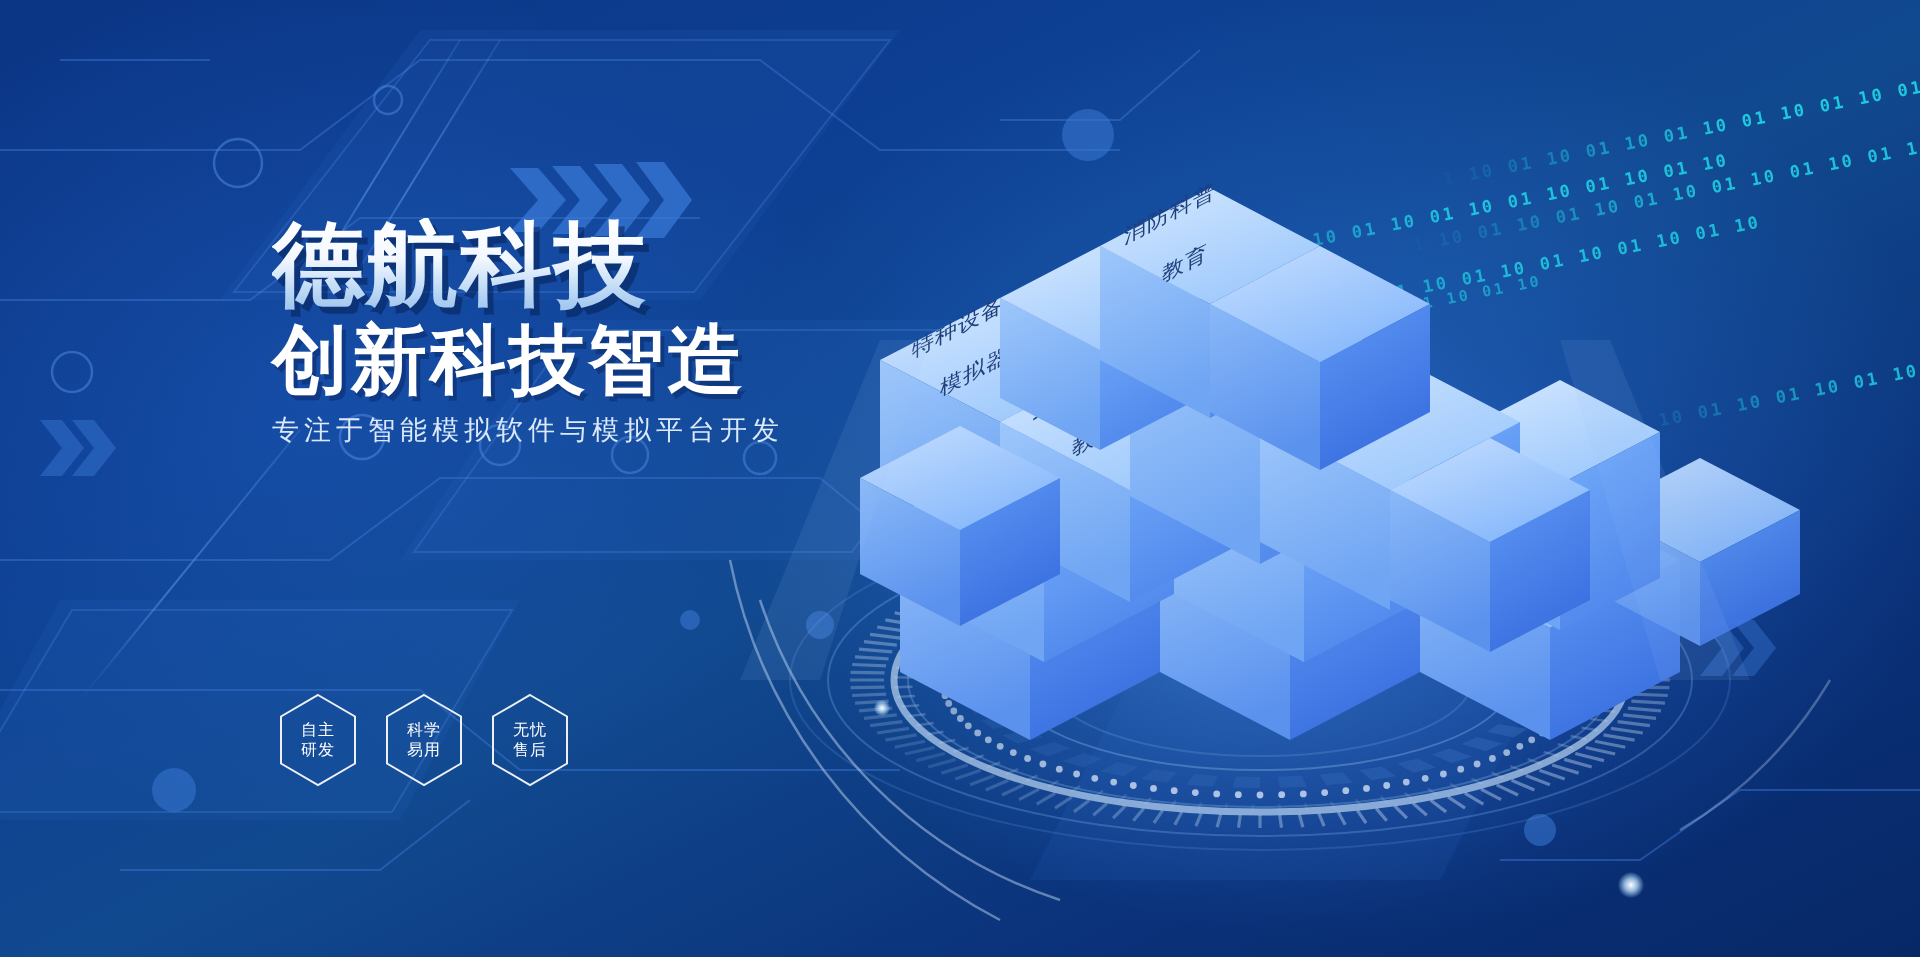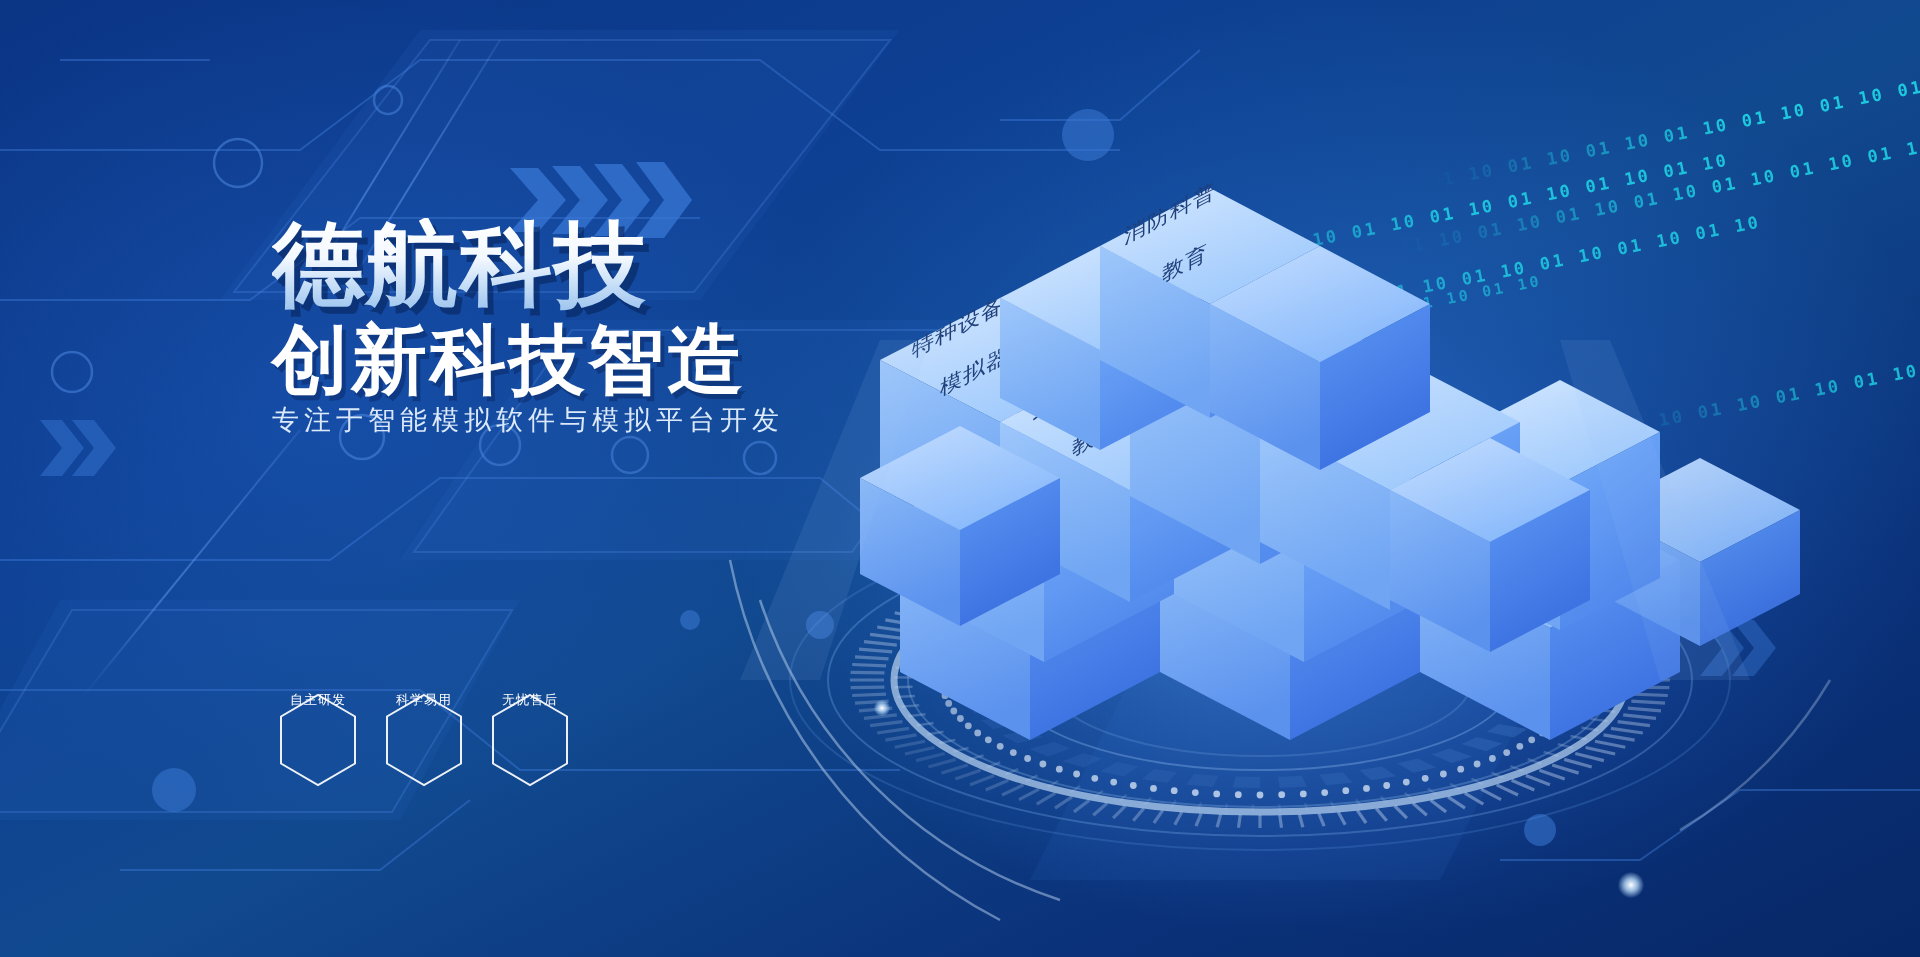--- a/index.html
+++ b/index.html
@@ -41,39 +41,39 @@
     filter:drop-shadow(6px 7px 0px rgba(6,32,86,0.55));
     white-space:nowrap;
   }
   #title-sub {
     margin-top:8px;
     font-size:76px; font-weight:bold; line-height:1.05; letter-spacing:3px;
     color:#ffffff; white-space:nowrap;
     text-shadow:4px 5px 0px rgba(6,32,86,0.42);
   }
   #desc-line {
-    margin-top:2px;
+    margin-top:12px;
     font-size:27px; letter-spacing:5px; color:#dbe9fb; font-weight:400;
     white-space:nowrap;
   }
   #slogan {
     margin-top:22px;
     font-size:42px; font-weight:bold; letter-spacing:4px; color:#ffffff;
     white-space:nowrap;
     text-shadow:2px 3px 0 rgba(6,32,86,0.30);
   }
 
   
   #badges { position:absolute; left:276px; top:692px; display:flex; gap:22px; z-index:40; }
   .hexwrap { position:relative; width:84px; height:96px; }
   .hexwrap svg { position:absolute; inset:0; }
   .hexlabel {
-    position:absolute; inset:0; display:flex; flex-direction:row;
-    justify-content:center;
-    font-size:13px; line-height:1.24; color:#ffffff; letter-spacing:1px;
+    position:absolute; inset:0; display:flex; flex-direction:column;
+    align-items:center; justify-content:center;
+    font-size:16px; line-height:1.24; color:#ffffff; letter-spacing:1px;
     font-weight:400;
   }
 
   
   #illo { position:absolute; left:700px; top:40px; width:1220px; height:917px; z-index:30; }
 
   
   #binary-decor { position:absolute; inset:0; z-index:12; pointer-events:none; }
   .bin-row {
     position:absolute; white-space:nowrap;

